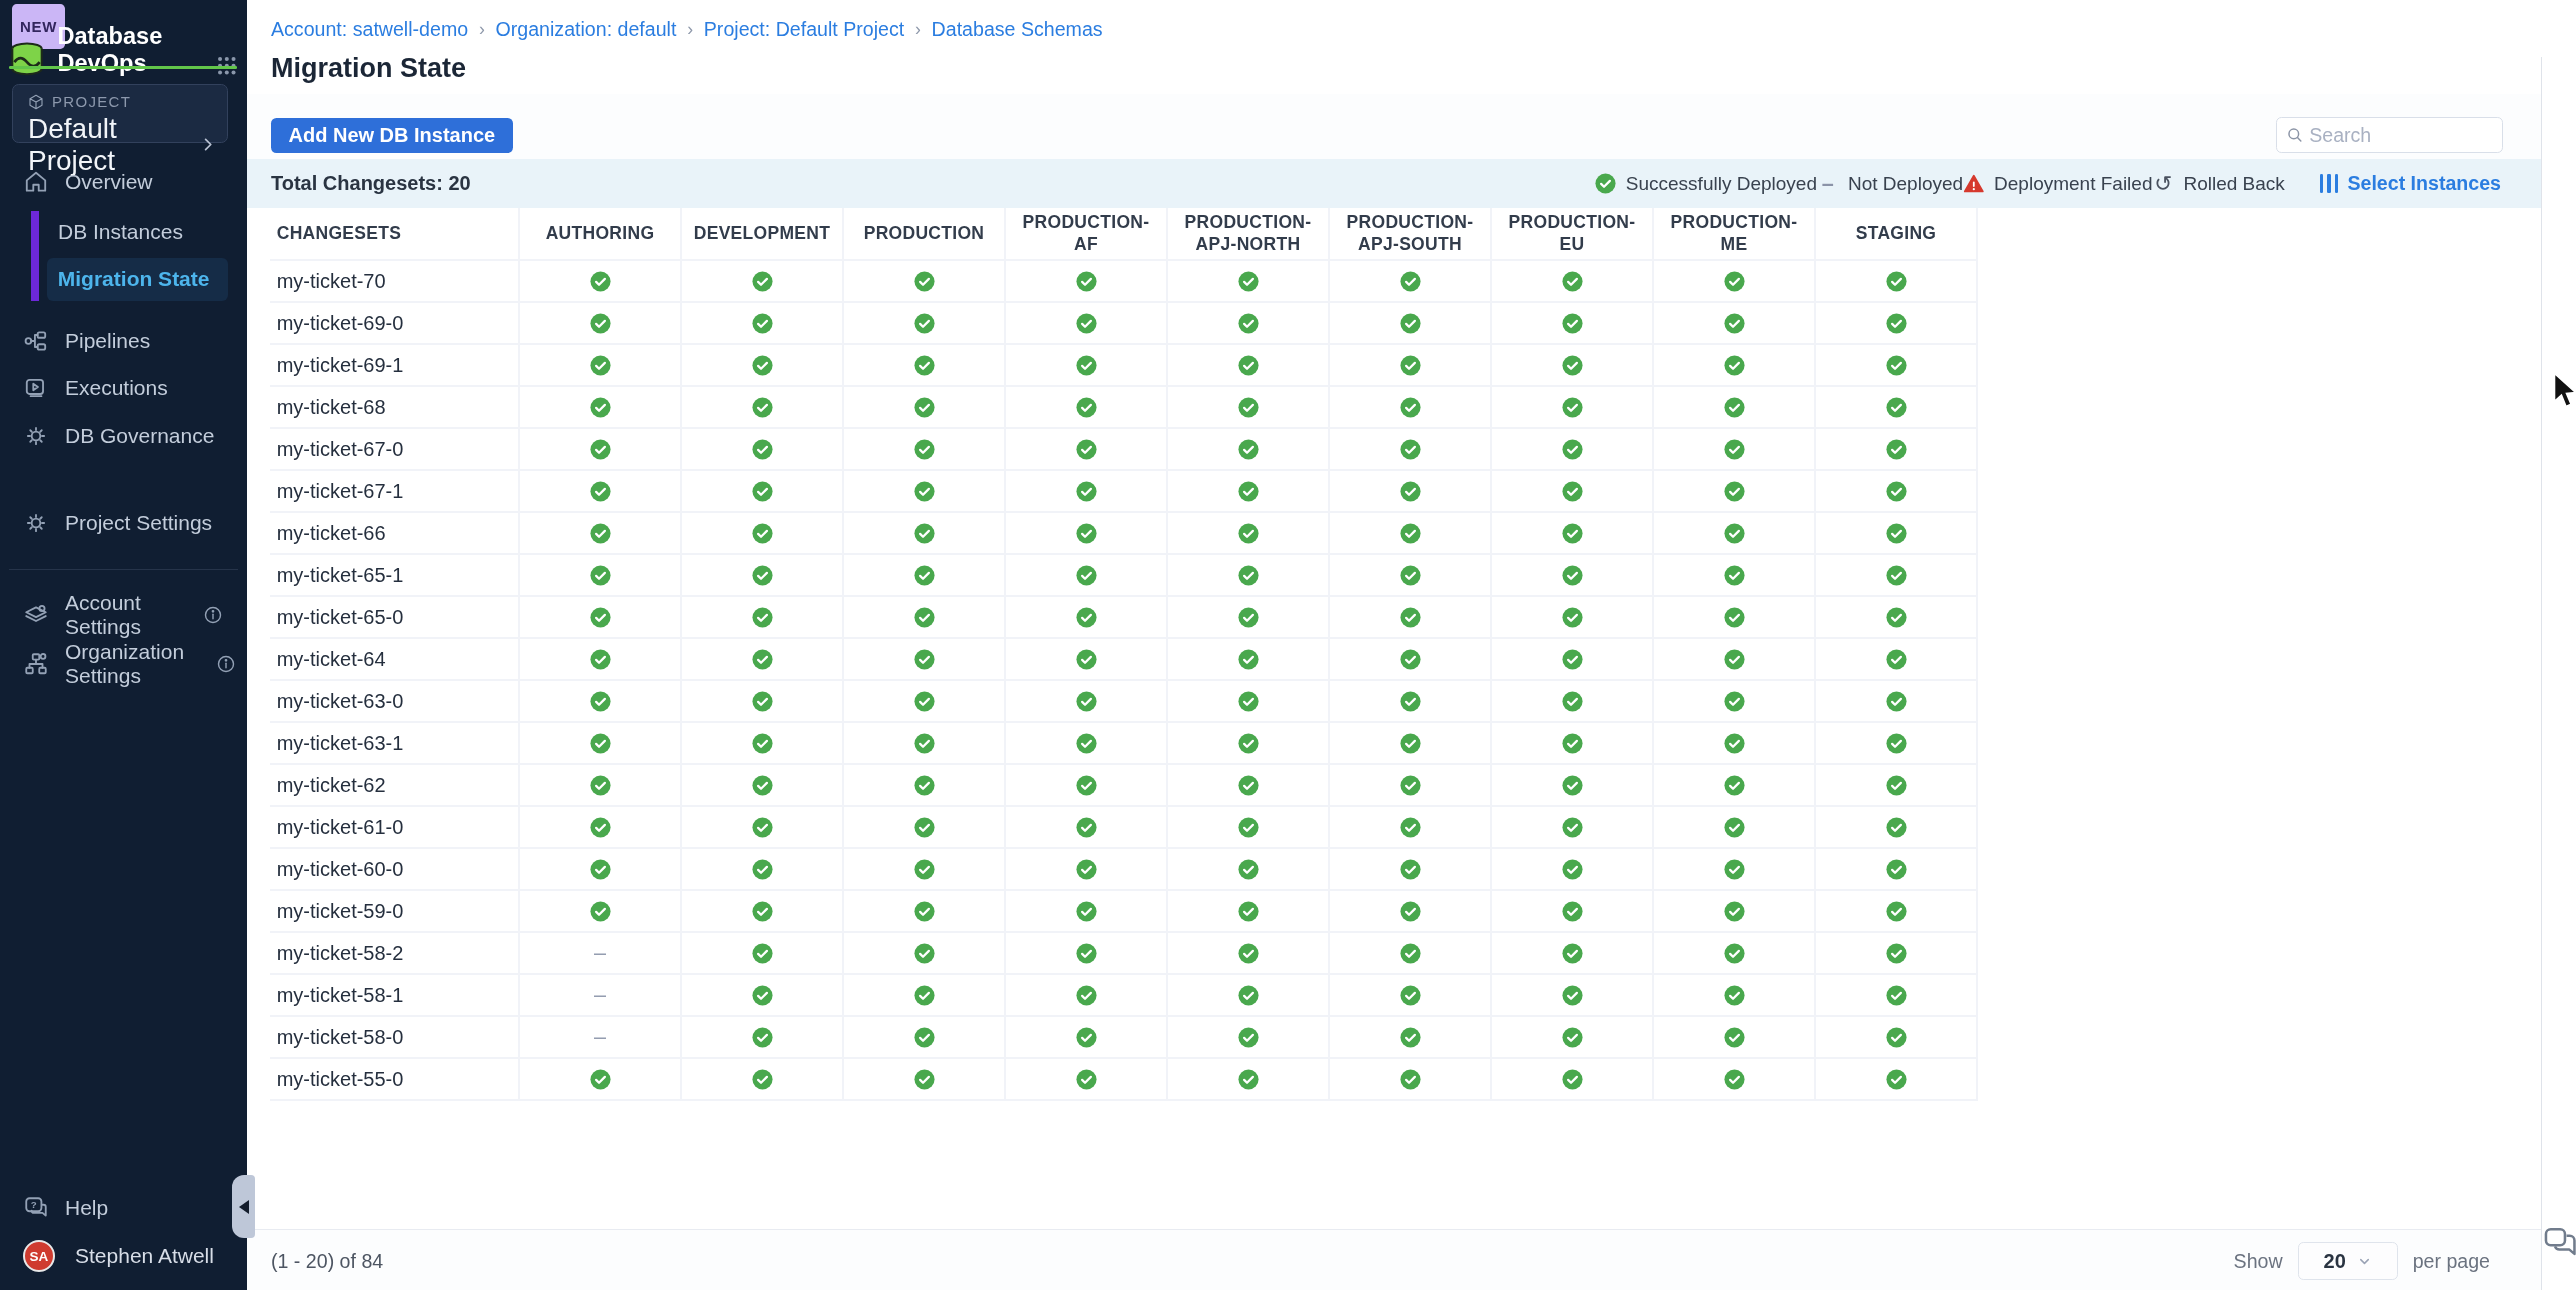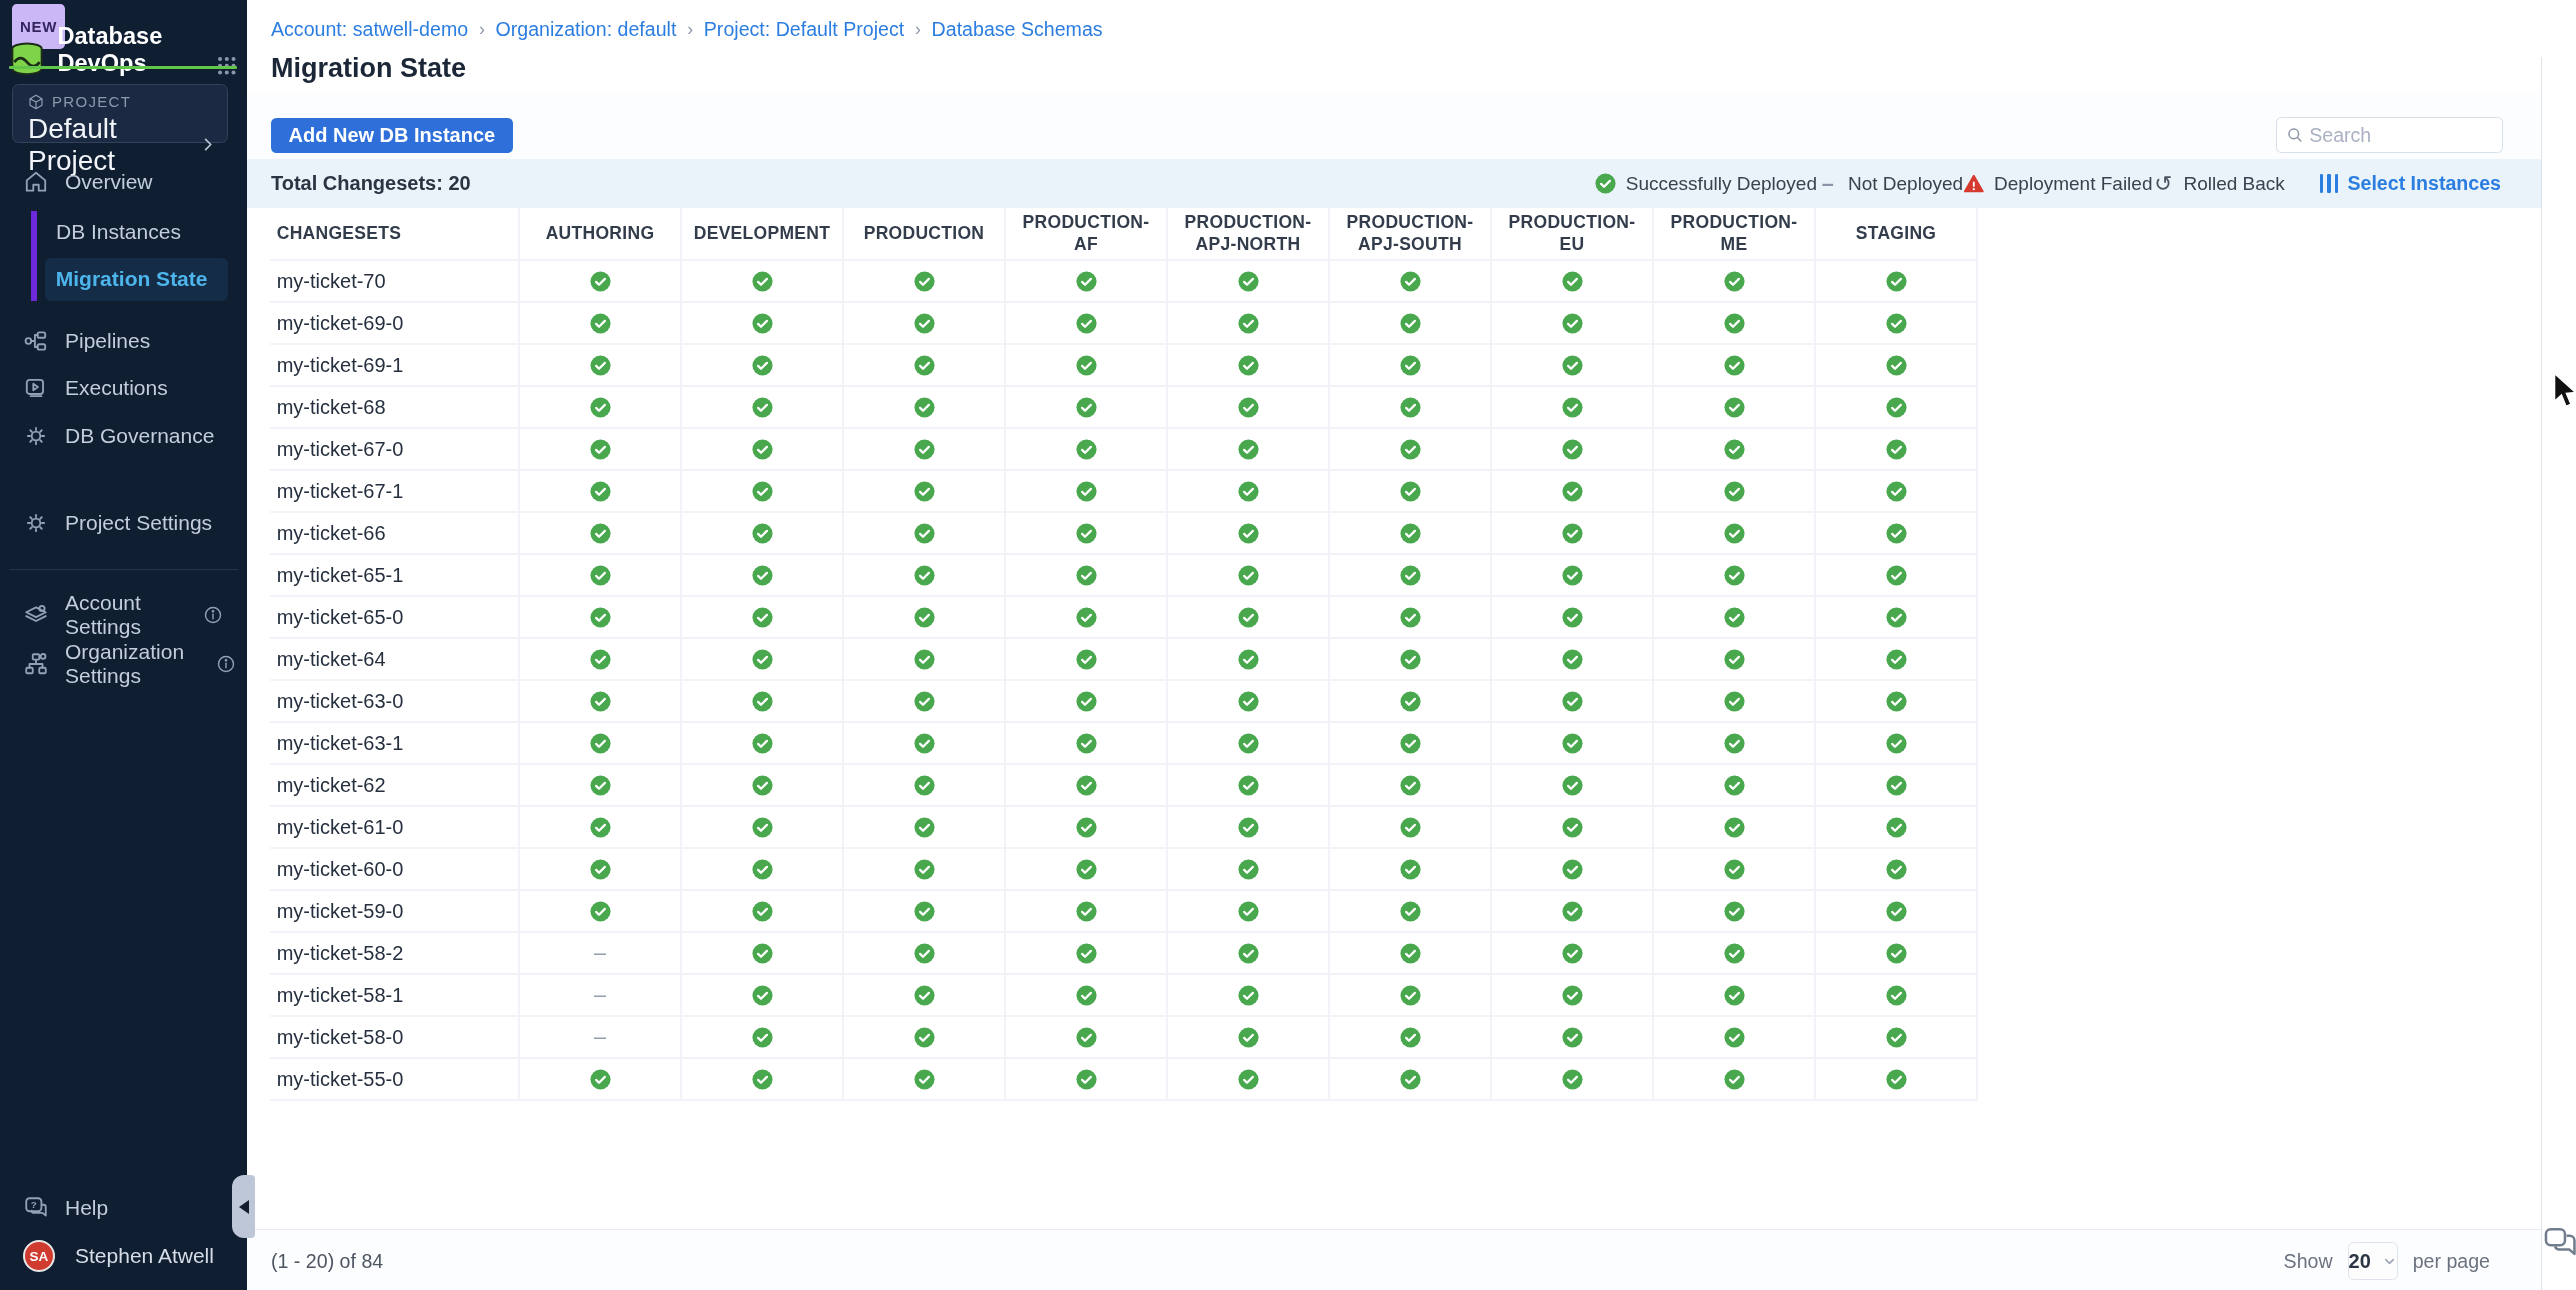--- a/index.html
+++ b/index.html
@@ -24,21 +24,21 @@
   .project-name { color:#f2f5f9; font-size:28px; font-weight:500; }
 
   .nav { position:absolute; left:0; top:159px; width:247px; }
   .nav-item { display:flex; align-items:center; gap:16px; height:45px; padding-left:23px;
     font-size:21px; color:#c3cddb; cursor:pointer; }
   .nav-item .nicon { width:26px; height:26px; flex:0 0 auto; }
   .nav-group { display:flex; align-items:center; gap:16px; padding-left:21.6px; margin-top:15px; height:65px; }
   .nav-group .glines { flex:1; }
   .nav-group-top { font-size:18px; color:#c3cddb; letter-spacing:0.3px; }
   .nav-group-bottom { font-size:21.6px; font-weight:600; color:#e8edf4; margin-top:2.7px; }
-  .subnav { margin:6.7px 0 0 31px; border-left:6px solid #6d28d9; padding-left:0; }
+  .subnav { margin:6.7px 0 0 31px; border-left:8px solid #6d28d9; padding-left:0; }
   .subnav-item { height:43px; display:flex; align-items:center; padding-left:19px;
     font-size:21px; color:#c3cddb; cursor:pointer; }
   .subnav-item.active { background:#152c47; border-radius:6px; color:#4db5ec; font-weight:600;
     margin:4px 19px 0 8px; padding-left:10.8px; }
   .nav-sep { margin:23px 9.4px; height:1.3px; background:#26344a; }
   .nav-item .spacer { flex:1; }
   .info-icon { width:20px; height:20px; margin-right:24px; flex:0 0 auto; }
   .sidebar-bottom { position:absolute; left:0; bottom:9.4px; width:247px; }
   .user-row { display:flex; align-items:center; gap:20px; padding-left:23px; height:51px; }
   .avatar { width:32px; height:32px; border-radius:50%; background:#cf3b2f; color:#fff;
@@ -102,21 +102,21 @@
     border:1.3px solid #e3e7ee; border-radius:21.6px; overflow:hidden; background:#fff; }
   .pager .pg { display:flex; align-items:center; justify-content:center; font-size:20px;
     border-left:1.3px solid #e8ebf1; cursor:pointer; background:#fff; color:#3b7fd6; width:51px; }
   .pager .pg:first-child { border-left:none; }
   .pager .pg.prev { width:100px; color:#9aa3b5; }
   .pager .pg.next { width:107px; color:#3b7fd6; }
   .pager .pg.active { background:#4a90d9; color:#fff; font-weight:600; }
   .per-page { position:absolute; right:51px; top:12px; display:flex; align-items:center; gap:15px; }
   .per-page .pp-text { font-size:19.6px; color:#6b7380; }
   .pp-select { display:flex; align-items:center; gap:10.8px; border:1.3px solid #dfe4ec; border-radius:5.4px;
-    background:#fdfdfe; height:38px; padding:0 0; cursor:pointer; }
+    background:#fdfdfe; height:38px; padding:0 25px; cursor:pointer; }
   .pp-select .pp-val { font-size:20px; color:#2a3442; font-weight:600; }
 
   
   .right-gutter { position:absolute; right:0; top:57px; width:35px; height:1234px;
     background:#fff; border-left:1.3px solid #dfe3ea; z-index:4; }
   .chat-widget { position:absolute; right:-4px; bottom:30px; width:38px; height:38px; }
   .cursor { position:absolute; left:2553px; top:372px; z-index:9; }
 
   svg.stroke-ic { stroke:#93a1b5; stroke-width:1.7; fill:none; stroke-linecap:round; stroke-linejoin:round; }
 </style>

